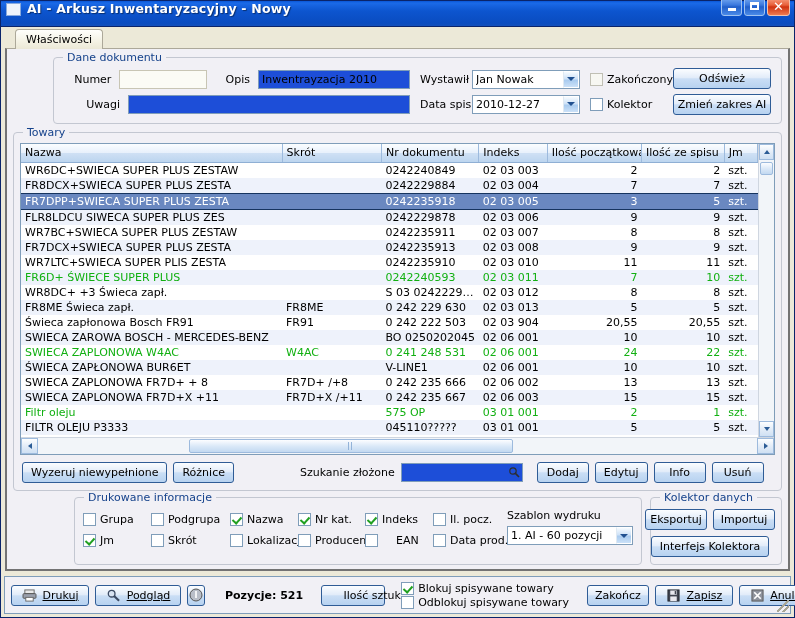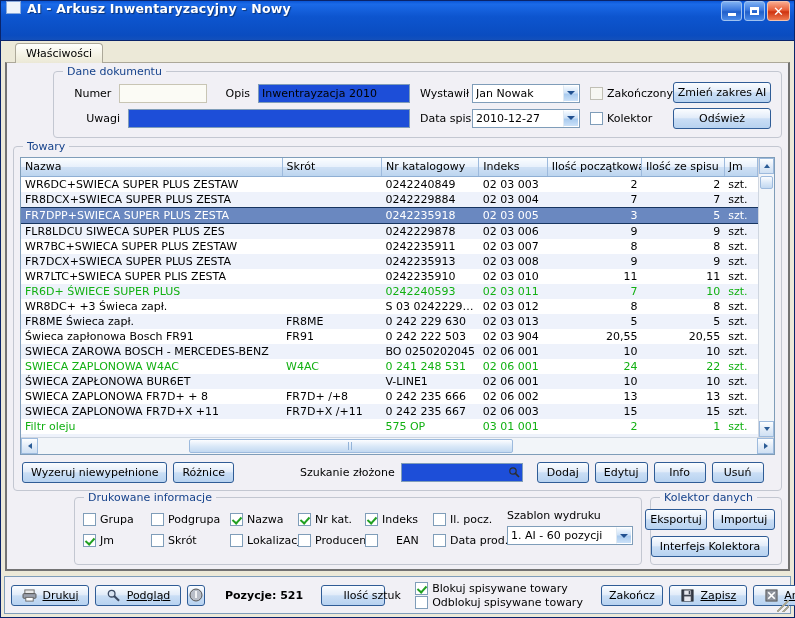--- a/index.html
+++ b/index.html
@@ -13,24 +13,24 @@
   }
   .window {
     width: 795px; height: 618px;
     background: #ece9d8;
     border: 1px solid #0a246a;
     display: flex; flex-direction: column;
     position: relative;
   }
   
   .titlebar {
-    height: 40px;
+    height: 26px;
     background: linear-gradient(180deg,#0a56d6 0%,#1b6ae8 8%,#0d55cf 40%,#0a4cc0 88%,#1350bb 100%);
-    display: flex; align-items: flex-start;
-    padding: 0 2px 16px 5px;
+    display: flex; align-items: flex-end;
+    padding: 0 2px 10px 5px;
     border-bottom: 1px solid #0a246a;
     position: relative;
   }
   .titlebar .tb-icon {
     width: 15px; height: 13px;
     background: #eef3fb;
     border: 1px solid #88a9dd;
     margin-right: 6px;
     flex: none;
   }
@@ -381,24 +381,24 @@
             </div>
             <div class="cb" style="margin-left:10px;">
               <span class="box"></span>
               <span class="cbl">Kolektor</span>
             </div>
           </div>
         </div>
 
         <div style="margin-left:auto; display:flex; flex-direction:column; gap:5px; align-items:stretch; padding-right:2px;">
           <div class="btn" style="width:98px;">
+            <span>Odśwież</span>
+          </div>
+          <div class="btn" style="width:98px;">
             <span>Zmień zakres AI</span>
-          </div>
-          <div class="btn" style="width:98px;">
-            <span>Odśwież</span>
           </div>
         </div>
       </div>
     </div>
 
     <div class="group" style="padding:10px 6px 6px 6px; margin:0 0 6px 0; flex:1; display:flex; flex-direction:column; min-height:0;">
       <span class="legend">Towary</span>
 
       <div class="gridwrap">
         <div class="gridmain">
@@ -410,21 +410,21 @@
                   <col style="width: 94px;">
                   <col style="width: 66px;">
                   <col style="width: 91px;">
                   <col style="width: 80px;">
                   <col style="width: 32px;">
                 </colgroup>
               <thead>
                 <tr id="grid-head-row">
                     <th>Nazwa</th>
                     <th>Skrót</th>
-                    <th>Nr katalogowy</th>
+                    <th>Nr dokumentu</th>
                     <th>Indeks</th>
                     <th>Ilość początkowa</th>
                     <th>Ilość ze spisu</th>
                     <th>Jm</th>
                   </tr>
               </thead>
               <tbody id="grid-body">
                   <tr class="r-even">
                     <td>WR6DC+SWIECA SUPER PLUS ZESTAW</td>
                     <td></td>
@@ -761,21 +761,21 @@
         <svg width="14" height="14" viewBox="0 0 14 14">
           <circle cx="7" cy="7" r="6" fill="#b9bec8" stroke="#555"></circle>
           <rect x="6.2" y="3" width="1.6" height="7" fill="#fff"></rect>
         </svg>
       </span>
     </div>
     <span class="statlabel" style="margin-left:14px;">Pozycje: 521</span>
     <div class="btn" style="min-width:64px; margin-left:12px;padding-left:46px;">
       <span>Ilość sztuk</span>
     </div>
-    <div style="display:flex; flex-direction:column; justify-content:flex-start; margin-left:24px; gap:1px;">
+    <div style="display:flex; flex-direction:column; justify-content:flex-start; margin-left:10px; gap:1px;">
       <div class="cb">
         <span class="box checked"></span>
         <span class="cbl">Blokuj spisywane towary</span>
       </div>
       <div class="cb">
         <span class="box"></span>
         <span class="cbl">Odblokuj spisywane towary</span>
       </div>
     </div>
     <div class="btn" style="min-width:62px; margin-left:12px;">

